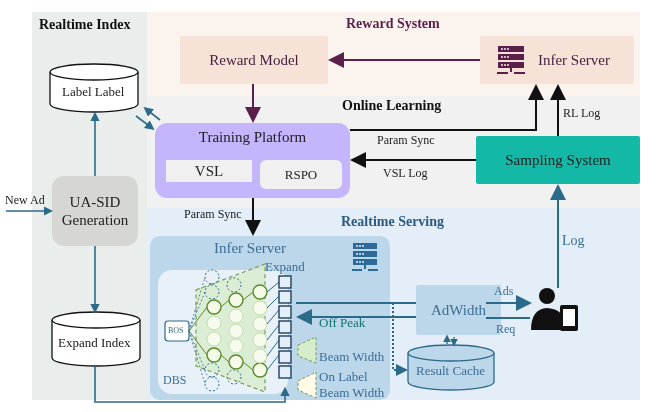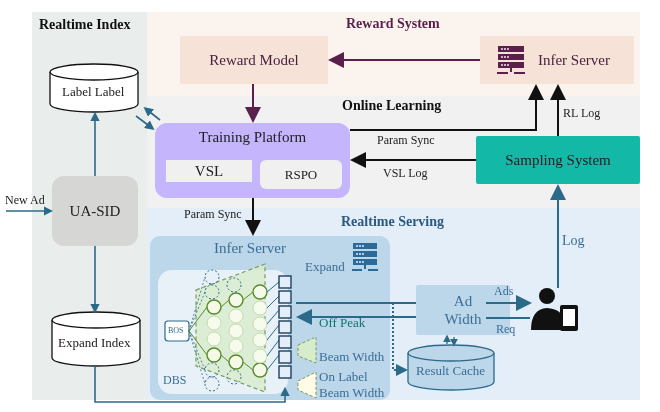--- a/index.html
+++ b/index.html
@@ -61,20 +61,21 @@
 <div class="box" style="left:260px;top:160px;width:82px;height:29px;background:#f0f0f0;border-radius:6px;font-size:13px;color:#222;">
   <span>RSPO</span>
 </div>
 
 <div class="box" style="left:476px;top:136px;width:164px;height:48px;background:#14b8a6;font-size:15px;color:#222;">
   <span>Sampling System</span>
 </div>
 
 <div class="box" style="left:52px;top:176px;width:86px;height:70px;background:#d6d6d4;border-radius:12px;flex-direction:column;font-size:15px;color:#222;line-height:18px;">
   <span>UA-SID</span>
+  <span>Generation</span>
 </div>
 
 <div class="box" style="left:150px;top:236px;width:240px;height:164px;background:#bcd6ea;border-radius:10px;align-items:flex-start;">
   <span style="margin-top:4px;margin-left:-40px;font-size:15px;color:#3b6e96;">Infer Server</span>
 </div>
 <div class="abs" style="left:352px;top:242px;width:26px;height:30px;">
   <svg width="26" height="30" viewBox="0 0 26 30">
     <rect x="1" y="1" width="24" height="6" fill="#2c6a9a"></rect>
     <rect x="1" y="9" width="24" height="6" fill="#2c6a9a"></rect>
     <rect x="1" y="17" width="24" height="6" fill="#2c6a9a"></rect>
@@ -87,21 +88,21 @@
     <circle cx="5" cy="20" r="0.9" fill="#fff"></circle>
       <circle cx="8" cy="20" r="0.9" fill="#fff"></circle>
       <circle cx="11" cy="20" r="0.9" fill="#fff"></circle>
     <rect x="12" y="23" width="2" height="4" fill="#2c6a9a"></rect>
     <rect x="0" y="27" width="10" height="2" fill="#2c6a9a"></rect>
     <rect x="16" y="27" width="10" height="2" fill="#2c6a9a"></rect>
   </svg>
 </div>
 <div class="abs" style="left:158px;top:270px;width:130px;height:124px;background:#e8f1f8;border-radius:14px;"></div>
 
-<div class="box" style="left:416px;top:285px;width:94px;height:50px;background:#bcd6ea;flex-direction:column;font-size:15px;color:#3b6e96;line-height:18px;">
+<div class="box" style="left:416px;top:285px;width:85px;height:50px;background:#bcd6ea;font-size:15px;color:#3b6e96;line-height:18px;">
   <span>Ad</span>
   <span>Width</span>
 </div>
 
 <svg class="overlay" width="660" height="412" viewBox="0 0 660 412">
   <defs>
     <marker id="ab" markerWidth="8" markerHeight="8" refX="6" refY="4" orient="auto">
         <path d="M0,0 L8,4 L0,8 z" fill="#111"></path>
       </marker>
     <marker id="ap" markerWidth="8" markerHeight="8" refX="6" refY="4" orient="auto">
@@ -233,21 +234,21 @@
     </g>
     <polygon points="298,345 316,337 316,363 298,356" fill="#d7eccb" stroke="#7a9a5a" stroke-dasharray="3,2" stroke-width="1"></polygon>
     <polygon points="298,381 316,372 316,398 298,390" fill="#fffbe6" stroke="#7a9a5a" stroke-dasharray="3,2" stroke-width="1"></polygon>
   </g>
 </svg>
 
 <div class="lbl" style="left:62px;top:84px;font-size:13px;color:#222;">Label Label</div>
 <div class="lbl" style="left:58px;top:335px;font-size:13px;color:#222;">Expand Index</div>
 <div class="lbl" style="left:416px;top:363px;font-size:13px;color:#3b6e96;">Result Cache</div>
 
-<div class="lbl" style="left:265px;top:259px;font-size:13px;color:#3b6e96;padding-left:40px;">Expand</div>
+<div class="lbl" style="left:265px;top:259px;font-size:13px;color:#3b6e96;">Expand</div>
 <div class="lbl" style="left:168px;top:326px;font-size:8px;color:#2c6a8a;">BOS</div>
 <div class="lbl" style="left:163px;top:373px;font-size:12px;color:#3b6e96;">DBS</div>
 <div class="lbl" style="left:319px;top:315px;font-size:13px;color:#0f766e;">Off Peak</div>
 <div class="lbl" style="left:319px;top:349px;font-size:13px;color:#3b6e96;">Beam Width</div>
 <div class="lbl" style="left:319px;top:369px;font-size:13px;color:#3b6e96;">On Label</div>
 <div class="lbl" style="left:319px;top:385px;font-size:13px;color:#3b6e96;">Beam Width</div>
 
 <div class="lbl" style="left:5px;top:193px;color:#222;">New Ad</div>
 <div class="lbl" style="left:377px;top:133px;color:#222;">Param Sync</div>
 <div class="lbl" style="left:383px;top:166px;color:#222;">VSL Log</div>

